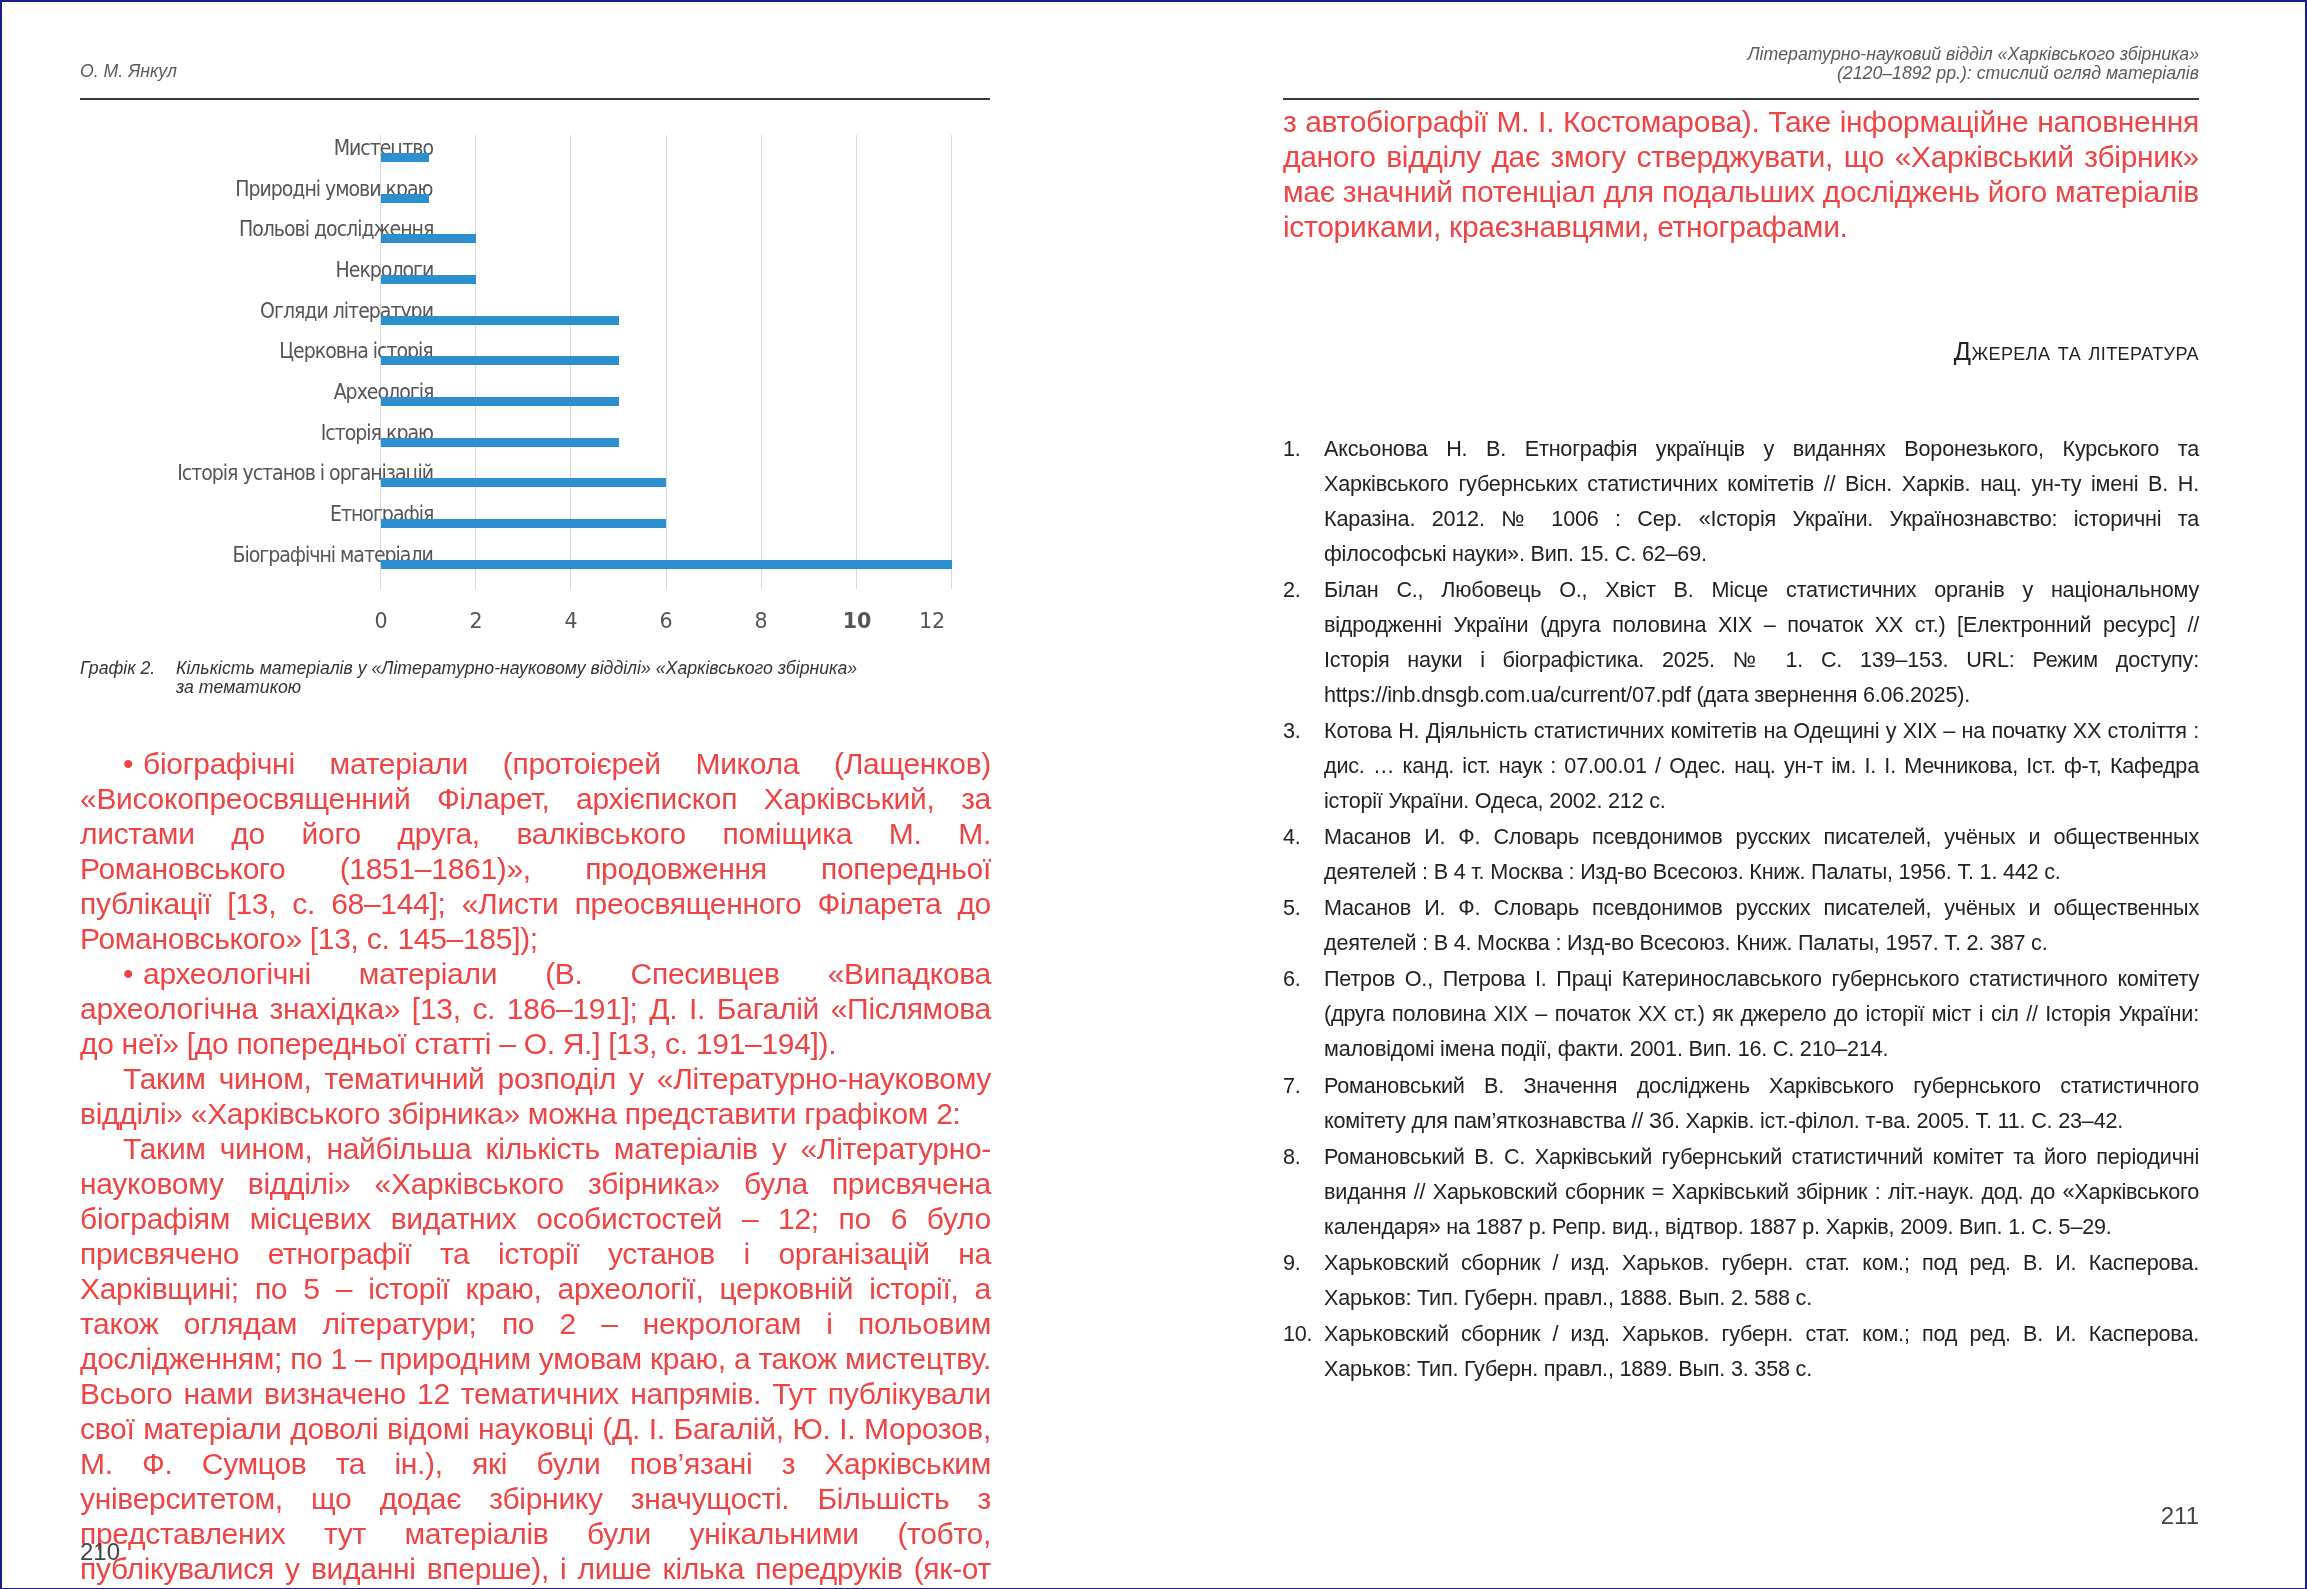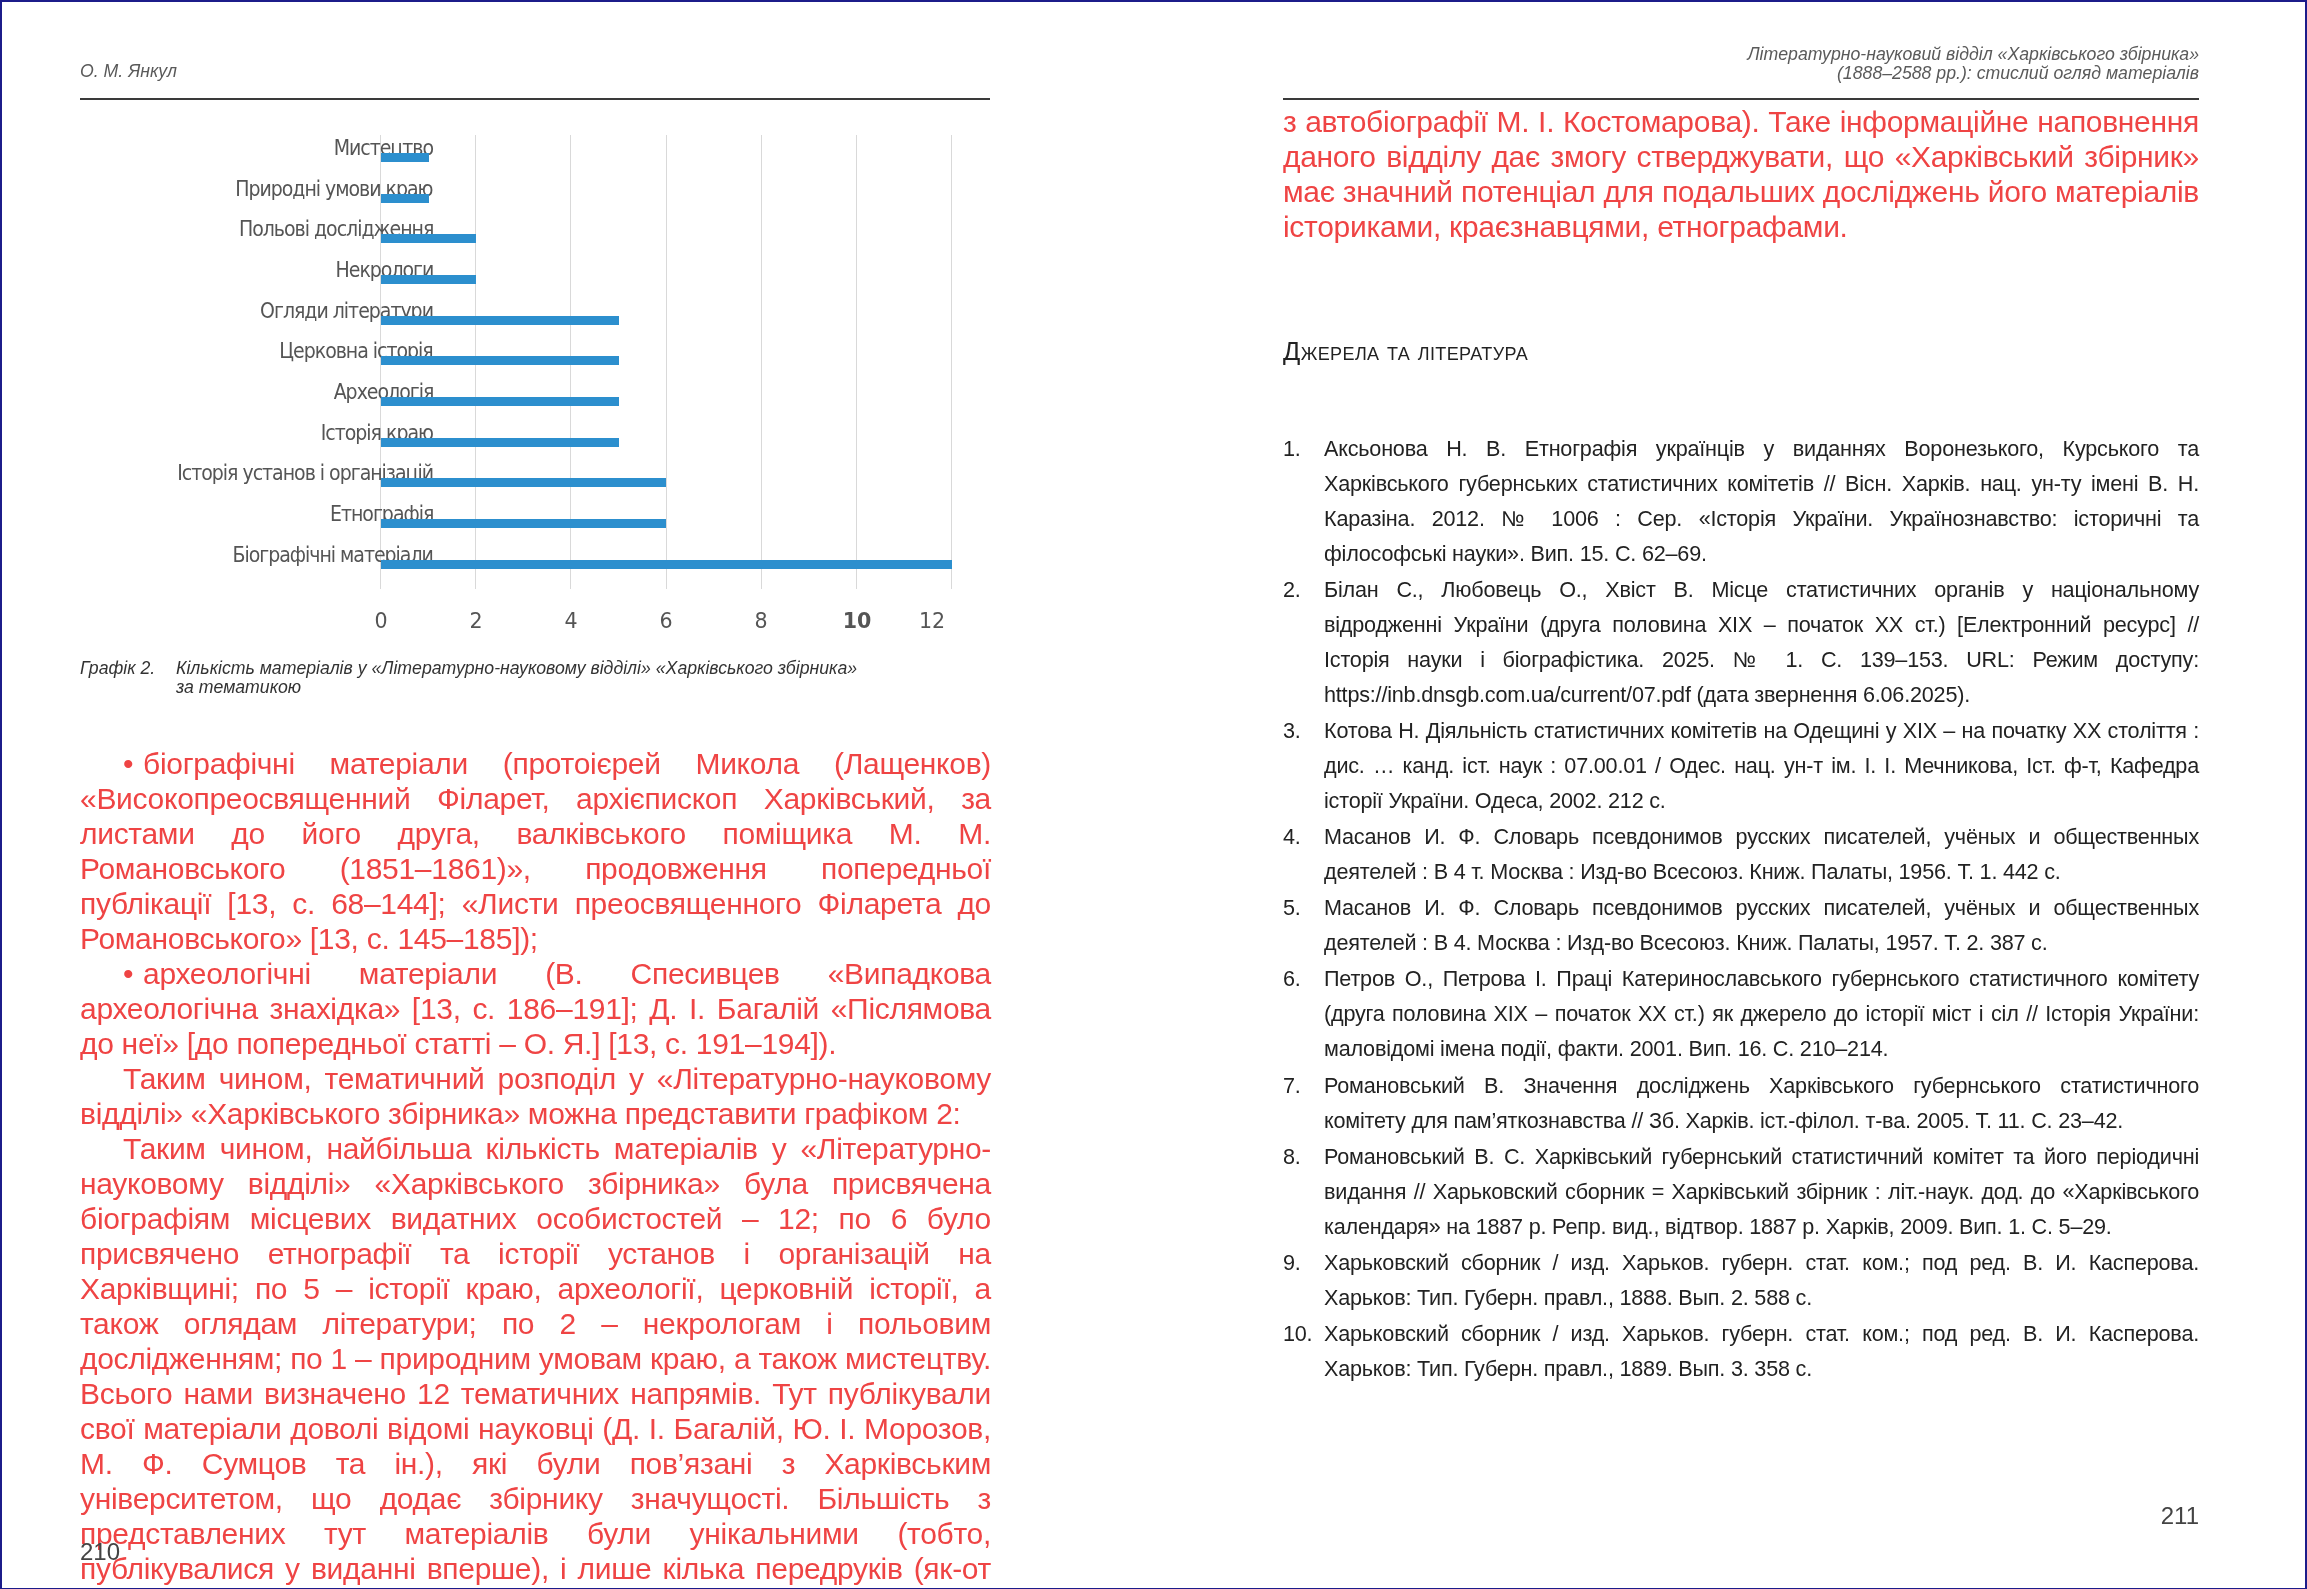--- a/index.html
+++ b/index.html
@@ -41,21 +41,21 @@
   .gridline { position: absolute; top: 7px; width: 1.4px; height: 454px; background: #d9d9d9; }
   .bar { position: absolute; height: 8.5px; background: #2c8fce; left: 310px; }
   .tick { position: absolute; top: 481px; font-size: 20.6px; color: #555;
           font-family: "DejaVu Sans", sans-serif; transform: translateX(-50%); }
 
   .caption { position: absolute; left: 80px; top: 659px; width: 915px; font-style: italic;
              font-size: 17.7px; line-height: 19px; color: #333; }
   .caption .cap-num { display: inline-block; width: 96px; }
   .caption .cap-line2 { padding-left: 96px; }
 
-  .refs-heading { position: absolute; left: 155px; top: 337px; width: 916px; text-align: left;
+  .refs-heading { position: absolute; left: 155px; top: 337px; width: 916px; text-align: right;
                   font-size: 25.5px; letter-spacing: 0.4px; color: #222; font-variant: small-caps; }
   .refs { position: absolute; left: 155px; top: 431px; width: 916px; margin: 0; padding: 0; list-style: none;
           font-size: 21.6px; line-height: 35px; color: #222; letter-spacing: -0.2px; }
   .refs li { position: relative; padding-left: 41px; text-align: justify; margin-bottom: 1.1px; }
   .refs .ref-num { position: absolute; left: 0; top: 0; }
 </style>
 </head>
 <body>
 
 <div class="page left">
@@ -112,21 +112,21 @@
     <p>Таким чином, тематичний розподіл у «Літературно-науковому відділі» «Харківського збірника» можна представити графіком 2:</p>
     <p>Таким чином, найбільша кількість матеріалів у «Літературно-науковому відділі» «Харківського збірника» була присвячена біографіям місцевих видатних особистостей – 12; по 6 було присвячено етнографії та історії установ і організацій на Харківщині; по 5 – історії краю, археології, церковній історії, а також оглядам літератури; по 2 – некрологам і польовим дослідженням; по 1 – природним умовам краю, а також мистецтву. Всього нами визначено 12 тематичних напрямів. Тут публікували свої матеріали доволі відомі науковці (Д. І. Багалій, Ю. І. Морозов, М. Ф. Сумцов та ін.), які були пов’язані з Харківським університетом, що додає збірнику значущості. Більшість з представлених тут матеріалів були унікальними (тобто, публікувалися у виданні вперше), і лише кілька передруків (як-от витяг</p>
   </div>
 
   <div class="page-num pn-left">210</div>
 </div>
 
 <div class="page right">
   <div class="running-head rh-right">
     <div>Літературно-науковий відділ «Харківського збірника»</div>
-    <div>(1888–2588 рр.): стислий огляд матеріалів</div>
+    <div>(2120–1892 рр.): стислий огляд матеріалів</div>
   </div>
   <div class="rule right"></div>
 
   <div class="body-text right-body">
     <p class="noindent">з автобіографії М. І. Костомарова). Таке інформаційне наповнення даного відділу дає змогу стверджувати, що «Харківський збірник» має значний потенціал для подальших досліджень його матеріалів істориками, краєзнавцями, етнографами.</p>
   </div>
 
   <div class="refs-heading">Джерела та література</div>
 
   <ol class="refs" id="refs">

